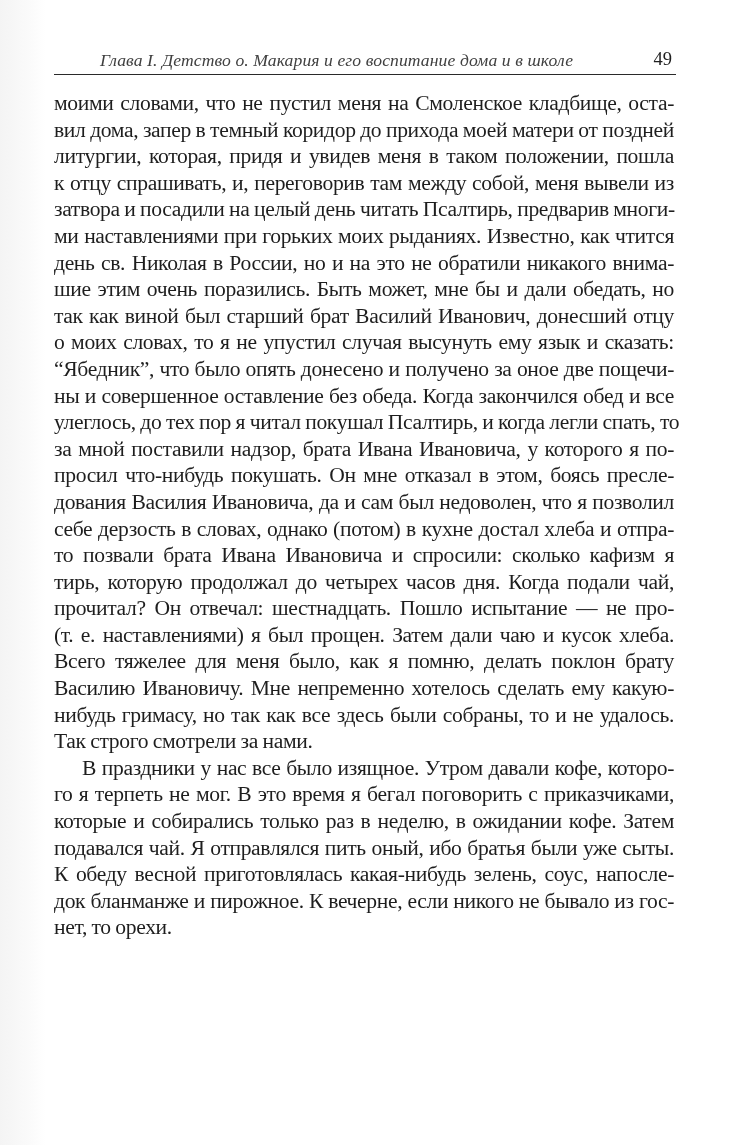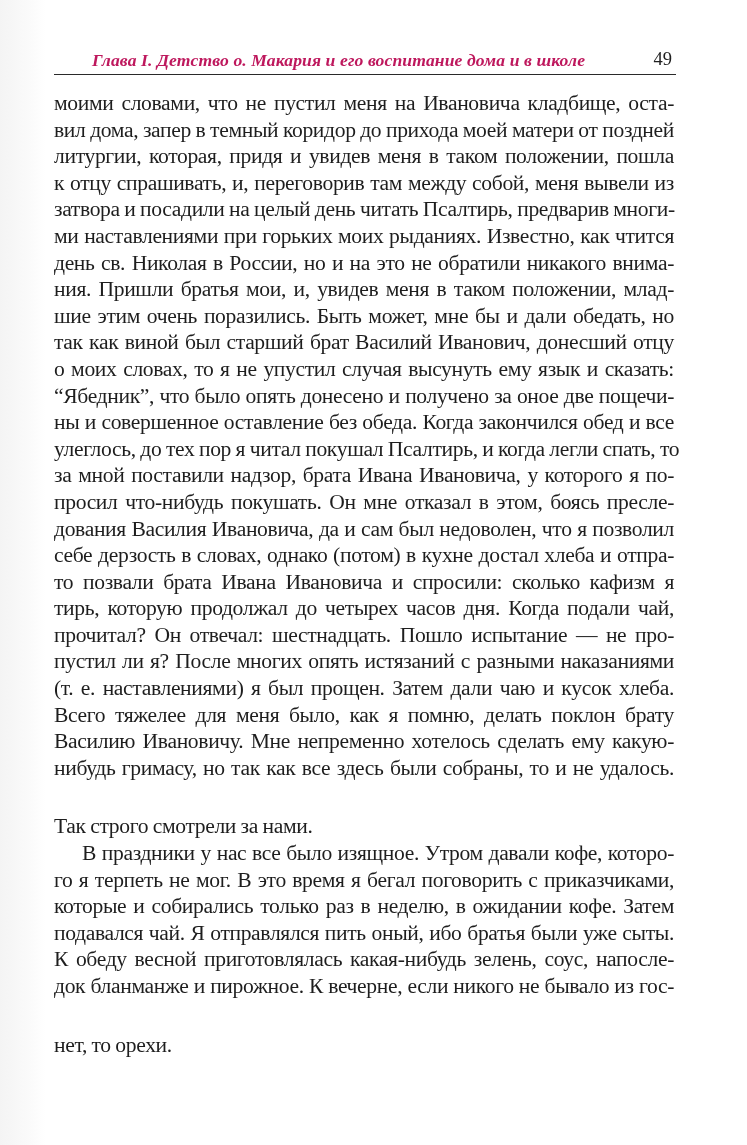--- a/index.html
+++ b/index.html
@@ -28,28 +28,27 @@
       left: 54px;
       top: 44px;
       width: 620px;
     }
     .running-head {
       position: relative;
       height: 30px;
     }
     .running-title {
       position: absolute;
-      left: 38px;
+      left: 46px;
       top: 6px;
       font-style: italic;
       font-size: 17.6px;
-      color: #be185d;
+      color: #404040;
       white-space: nowrap;
       letter-spacing: 0.1px;
-      font-weight: bold;
     }
     .page-number {
       position: absolute;
       right: 2px;
       top: 5px;
       font-size: 18.5px;
       color: #1f1f1f;
       text-align: right;
     }
     .head-rule {
@@ -74,62 +73,59 @@
     }
     .line {
       display: block;
       white-space: nowrap;
       height: 26.6px;
       text-align: justify;
       text-align-last: justify;
     }
     .line.last {
       text-align-last: left;
-      margin-top: 32px;
     }
     .line.indent {
       padding-left: 28px;
     }
   </style>
 </head>
 <body>
 
 <div class="scan-edge"></div>
 
 <div class="page">
   <div class="running-head">
     <span class="running-title">Глава I. Детство о. Макария и его воспитание дома и в школе</span>
     <span class="page-number">49</span>
     <div class="head-rule"></div>
   </div>
 
   <div class="body-text" id="body-text">
       <div>
-        <span class="line">моими словами, что не пустил меня на Ивановича кладбище, оста-</span>
+        <span class="line">моими словами, что не пустил меня на Смоленское кладбище, оста-</span>
         <span class="line">вил дома, запер в темный коридор до прихода моей матери от поздней</span>
         <span class="line">литургии, которая, придя и увидев меня в таком положении, пошла</span>
         <span class="line">к отцу спрашивать, и, переговорив там между собой, меня вывели из</span>
         <span class="line">затвора и посадили на целый день читать Псалтирь, предварив многи-</span>
         <span class="line">ми наставлениями при горьких моих рыданиях. Известно, как чтится</span>
         <span class="line">день св. Николая в России, но и на это не обратили никакого внима-</span>
-        <span class="line">ния. Пришли братья мои, и, увидев меня в таком положении, млад-</span>
         <span class="line">шие этим очень поразились. Быть может, мне бы и дали обедать, но</span>
         <span class="line">так как виной был старший брат Василий Иванович, донесший отцу</span>
         <span class="line">о моих словах, то я не упустил случая высунуть ему язык и сказать:</span>
         <span class="line">“Ябедник”, что было опять донесено и получено за оное две пощечи-</span>
         <span class="line">ны и совершенное оставление без обеда. Когда закончился обед и все</span>
         <span class="line">улеглось, до тех пор я читал покушал Псалтирь, и когда легли спать, то</span>
         <span class="line">за мной поставили надзор, брата Ивана Ивановича, у которого я по-</span>
         <span class="line">просил что-нибудь покушать. Он мне отказал в этом, боясь пресле-</span>
         <span class="line">дования Василия Ивановича, да и сам был недоволен, что я позволил</span>
         <span class="line">себе дерзость в словах, однако (потом) в кухне достал хлеба и отпра-</span>
         <span class="line">то позвали брата Ивана Ивановича и спросили: сколько кафизм я</span>
         <span class="line">тирь, которую продолжал до четырех часов дня. Когда подали чай,</span>
         <span class="line">прочитал? Он отвечал: шестнадцать. Пошло испытание — не про-</span>
-        <span class="line">пустил ли я? После многих опять истязаний с разными наказаниями</span>
         <span class="line">(т. е. наставлениями) я был прощен. Затем дали чаю и кусок хлеба.</span>
         <span class="line">Всего тяжелее для меня было, как я помню, делать поклон брату</span>
         <span class="line">Василию Ивановичу. Мне непременно хотелось сделать ему какую-</span>
         <span class="line">нибудь гримасу, но так как все здесь были собраны, то и не удалось.</span>
         <span class="line last">Так строго смотрели за нами.</span>
       </div>
       <div>
         <span class="line indent">В праздники у нас все было изящное. Утром давали кофе, которо-</span>
         <span class="line">го я терпеть не мог. В это время я бегал поговорить с приказчиками,</span>
         <span class="line">которые и собирались только раз в неделю, в ожидании кофе. Затем</span>

